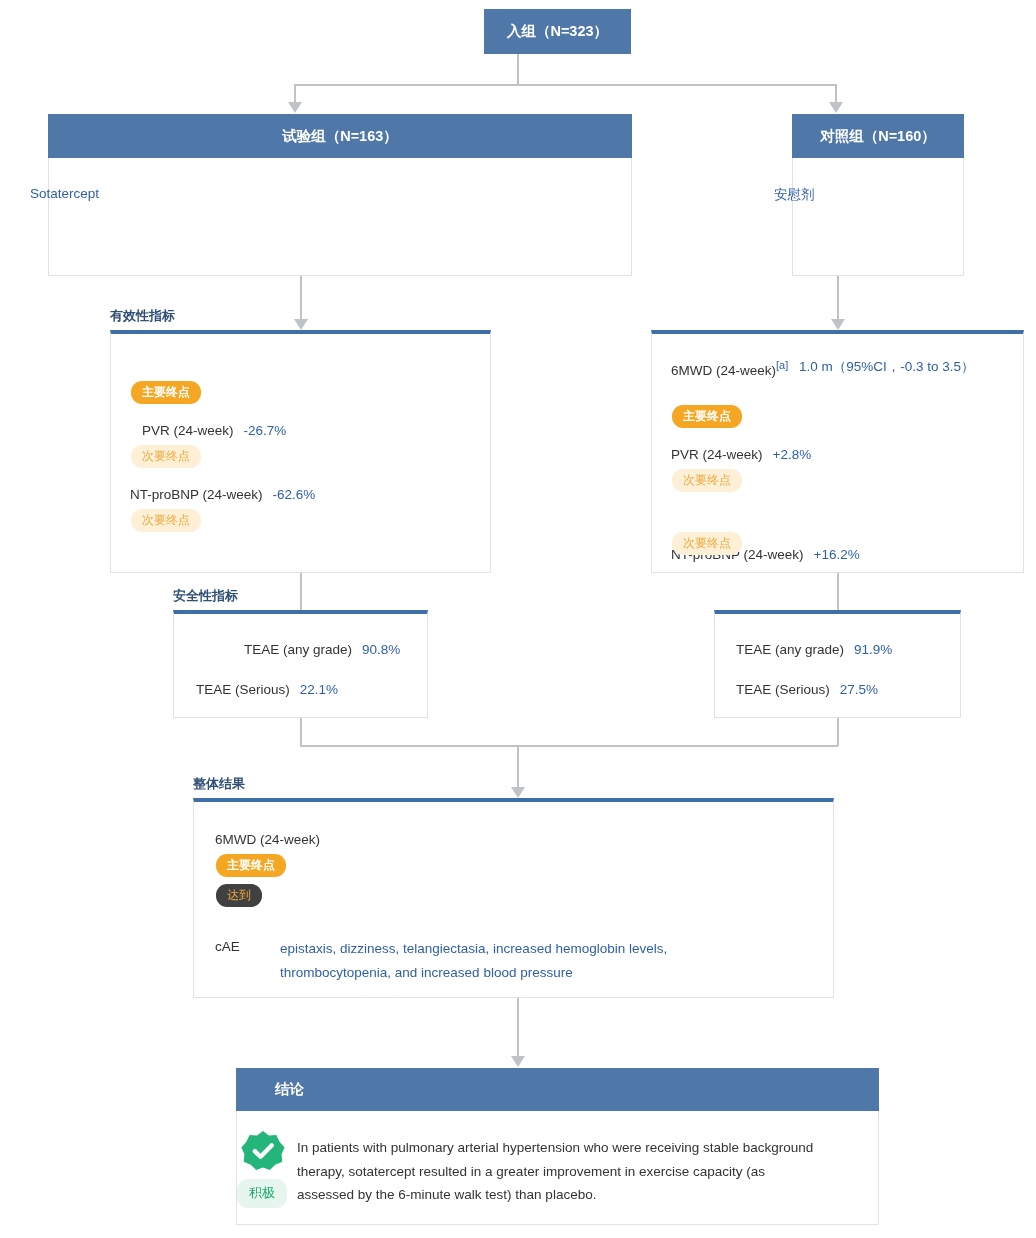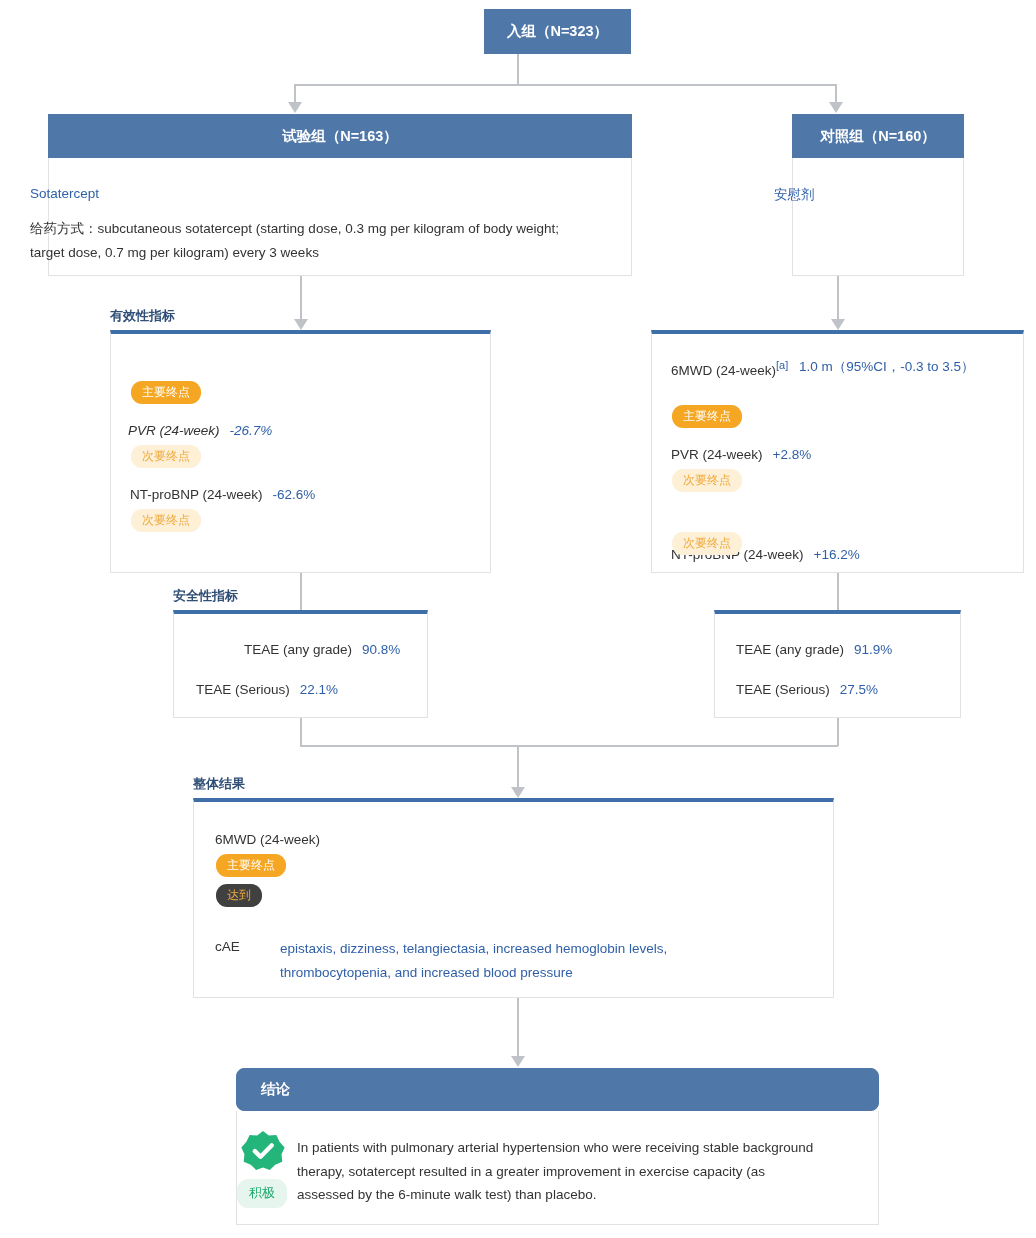--- a/index.html
+++ b/index.html
@@ -31,21 +31,21 @@
     background: #4f77a8;
     color: #ffffff;
     font-weight: bold;
     font-size: 14.5px;
     box-sizing: border-box;
     display: flex;
     align-items: center;
     border: 1px solid #4f77a8;
   }
   .hdr.center { justify-content: center; }
-  .hdr.left { justify-content: flex-start; padding-left: 24px; border-radius: 8px; }
+  .hdr.left { justify-content: flex-start; padding-left: 38px; }
 
   .body-box {
     box-sizing: border-box;
     border: 1px solid #e2e2e2;
     border-top: none;
     background: #ffffff;
   }
 
   
   .panel {
@@ -92,20 +92,21 @@
     display: inline-block;
     border-radius: 11px;
     font-size: 12px;
     line-height: 1;
     padding: 5px 11px 6px;
     white-space: nowrap;
   }
   .badge-primary {
     background: #f5a623;
     color: #ffffff;
+    font-weight: bold;
   }
   .badge-secondary {
     background: #fdf0d7;
     color: #f0a93c;
   }
   .badge-reached {
     background: #404040;
     color: #f0a93c;
     text-align: center;
   }
@@ -183,41 +184,40 @@
   <div class="ln ln-v" style="left:294px; top:84px; width:1.6px; height:20px;"></div>
   <div class="ln ln-v" style="left:835px; top:84px; width:1.6px; height:20px;"></div>
   <div class="arrowhead" style="left:288px; top:102px;"></div>
   <div class="arrowhead" style="left:829px; top:102px;"></div>
 
   <div class="node hdr center" style="left:8px; top:114px; width:584px; height:44px;">
     <span>试验组（N=163）</span>
   </div>
   <div class="node body-box" style="left:8px; top:158px; width:584px; height:118px;"></div>
   <div class="arm-drug" style="left:30px; top:186px;">Sotatercept</div>
-  <div class="arm-dose" style="left:30px; top:217px; width:540px;"><span>给药方式：</span><span>subcutaneous sotatercept (starting dose, 0.3 mg per kilogram of body weight; target dose, 0.7 mg per kilogram) every 3 weeks</span></div>
 
   <div class="node hdr center" style="left:752px; top:114px; width:172px; height:44px;">
     <span>对照组（N=160）</span>
   </div>
   <div class="node body-box" style="left:752px; top:158px; width:172px; height:118px;"></div>
   <div class="arm-drug" style="left:774px; top:186px;">安慰剂</div>
 
   <div class="ln ln-v" style="left:300px; top:276px; width:1.6px; height:45px;"></div>
   <div class="arrowhead" style="left:294px; top:319px;"></div>
   <div class="ln ln-v" style="left:837px; top:276px; width:1.6px; height:45px;"></div>
   <div class="arrowhead" style="left:831px; top:319px;"></div>
 
   <div class="section-label" style="left:110px; top:307px;">有效性指标</div>
   <div class="panel" style="left:110px; top:330px; width:381px; height:243px;"></div>
 
   <div style="position:absolute; left:131px; top:381px;">
     <span class="badge badge-primary">主要终点</span>
   </div>
 
-  <div class="metric-row" style="left:128px; top:421px;font-style:italic;">
+  <div class="metric-row" style="left:142px; top:421px;">
     <span class="metric-name">PVR (24-week)</span><span class="metric-val">-26.7%</span>
   </div>
   <div style="position:absolute; left:131px; top:445px;">
     <span class="badge badge-secondary">次要终点</span>
   </div>
 
   <div class="metric-row" style="left:130px; top:485px;">
     <span class="metric-name">NT-proBNP (24-week)</span><span class="metric-val">-62.6%</span>
   </div>
   <div style="position:absolute; left:131px; top:509px;">

